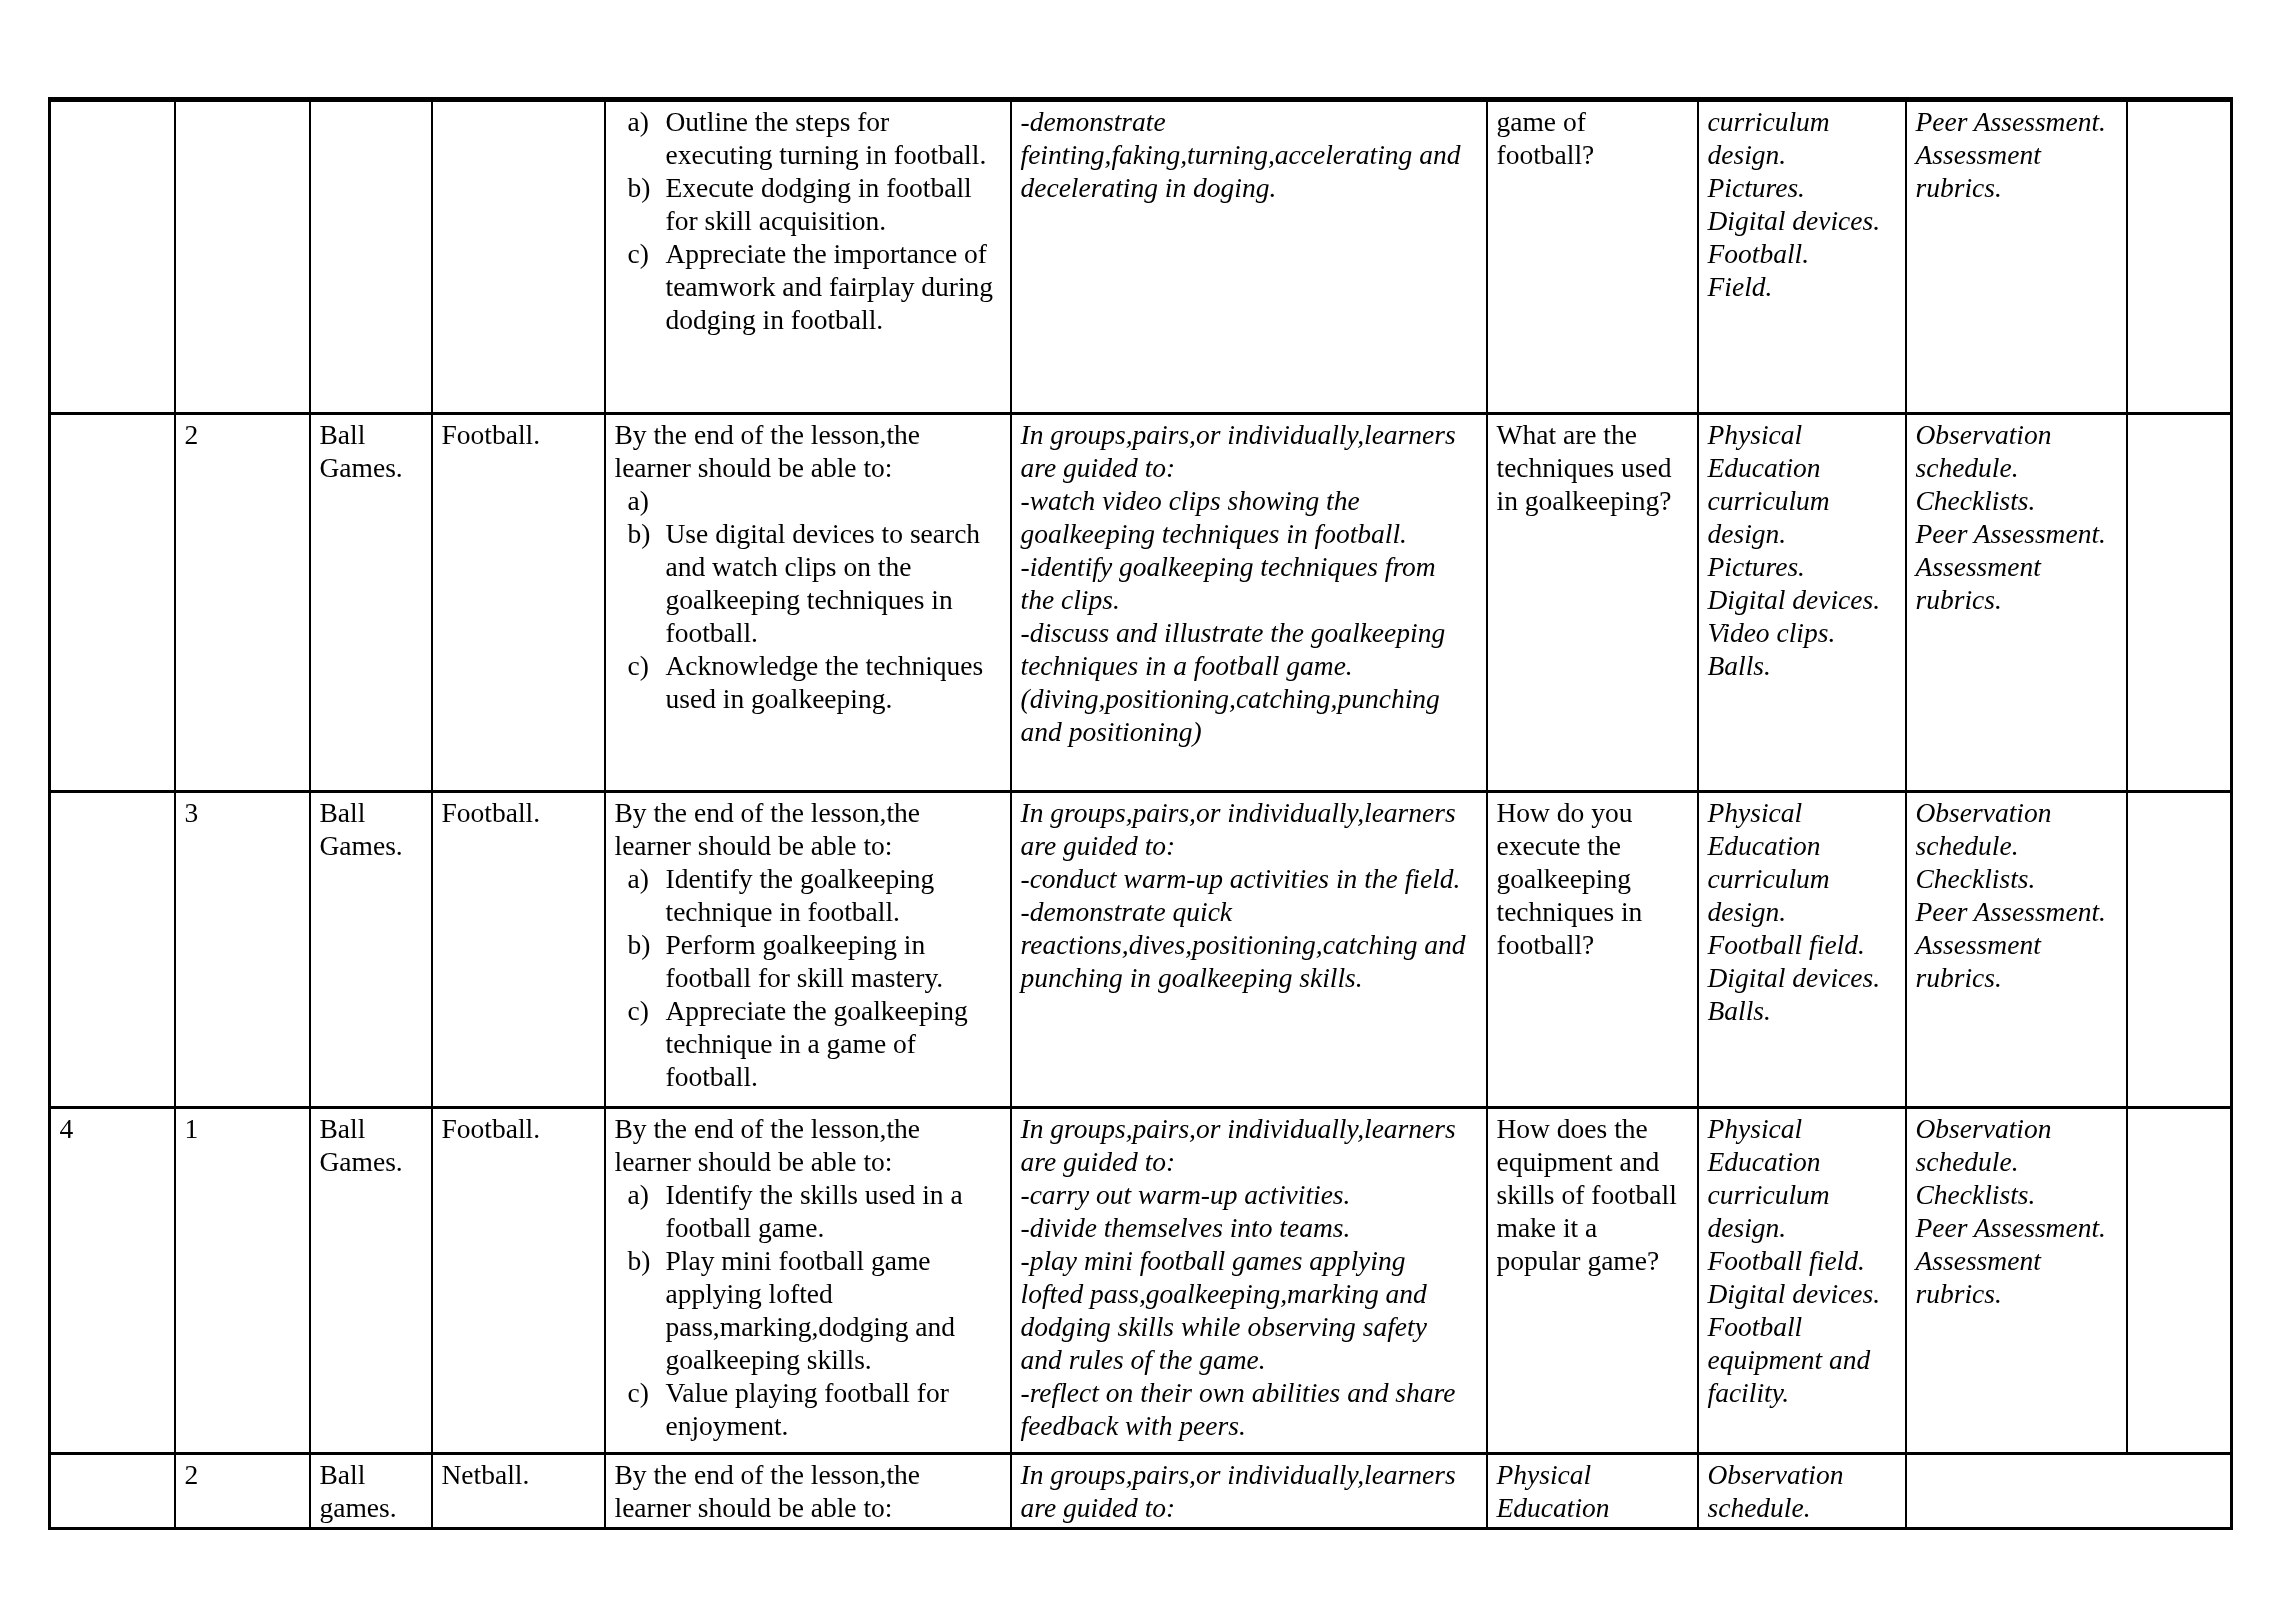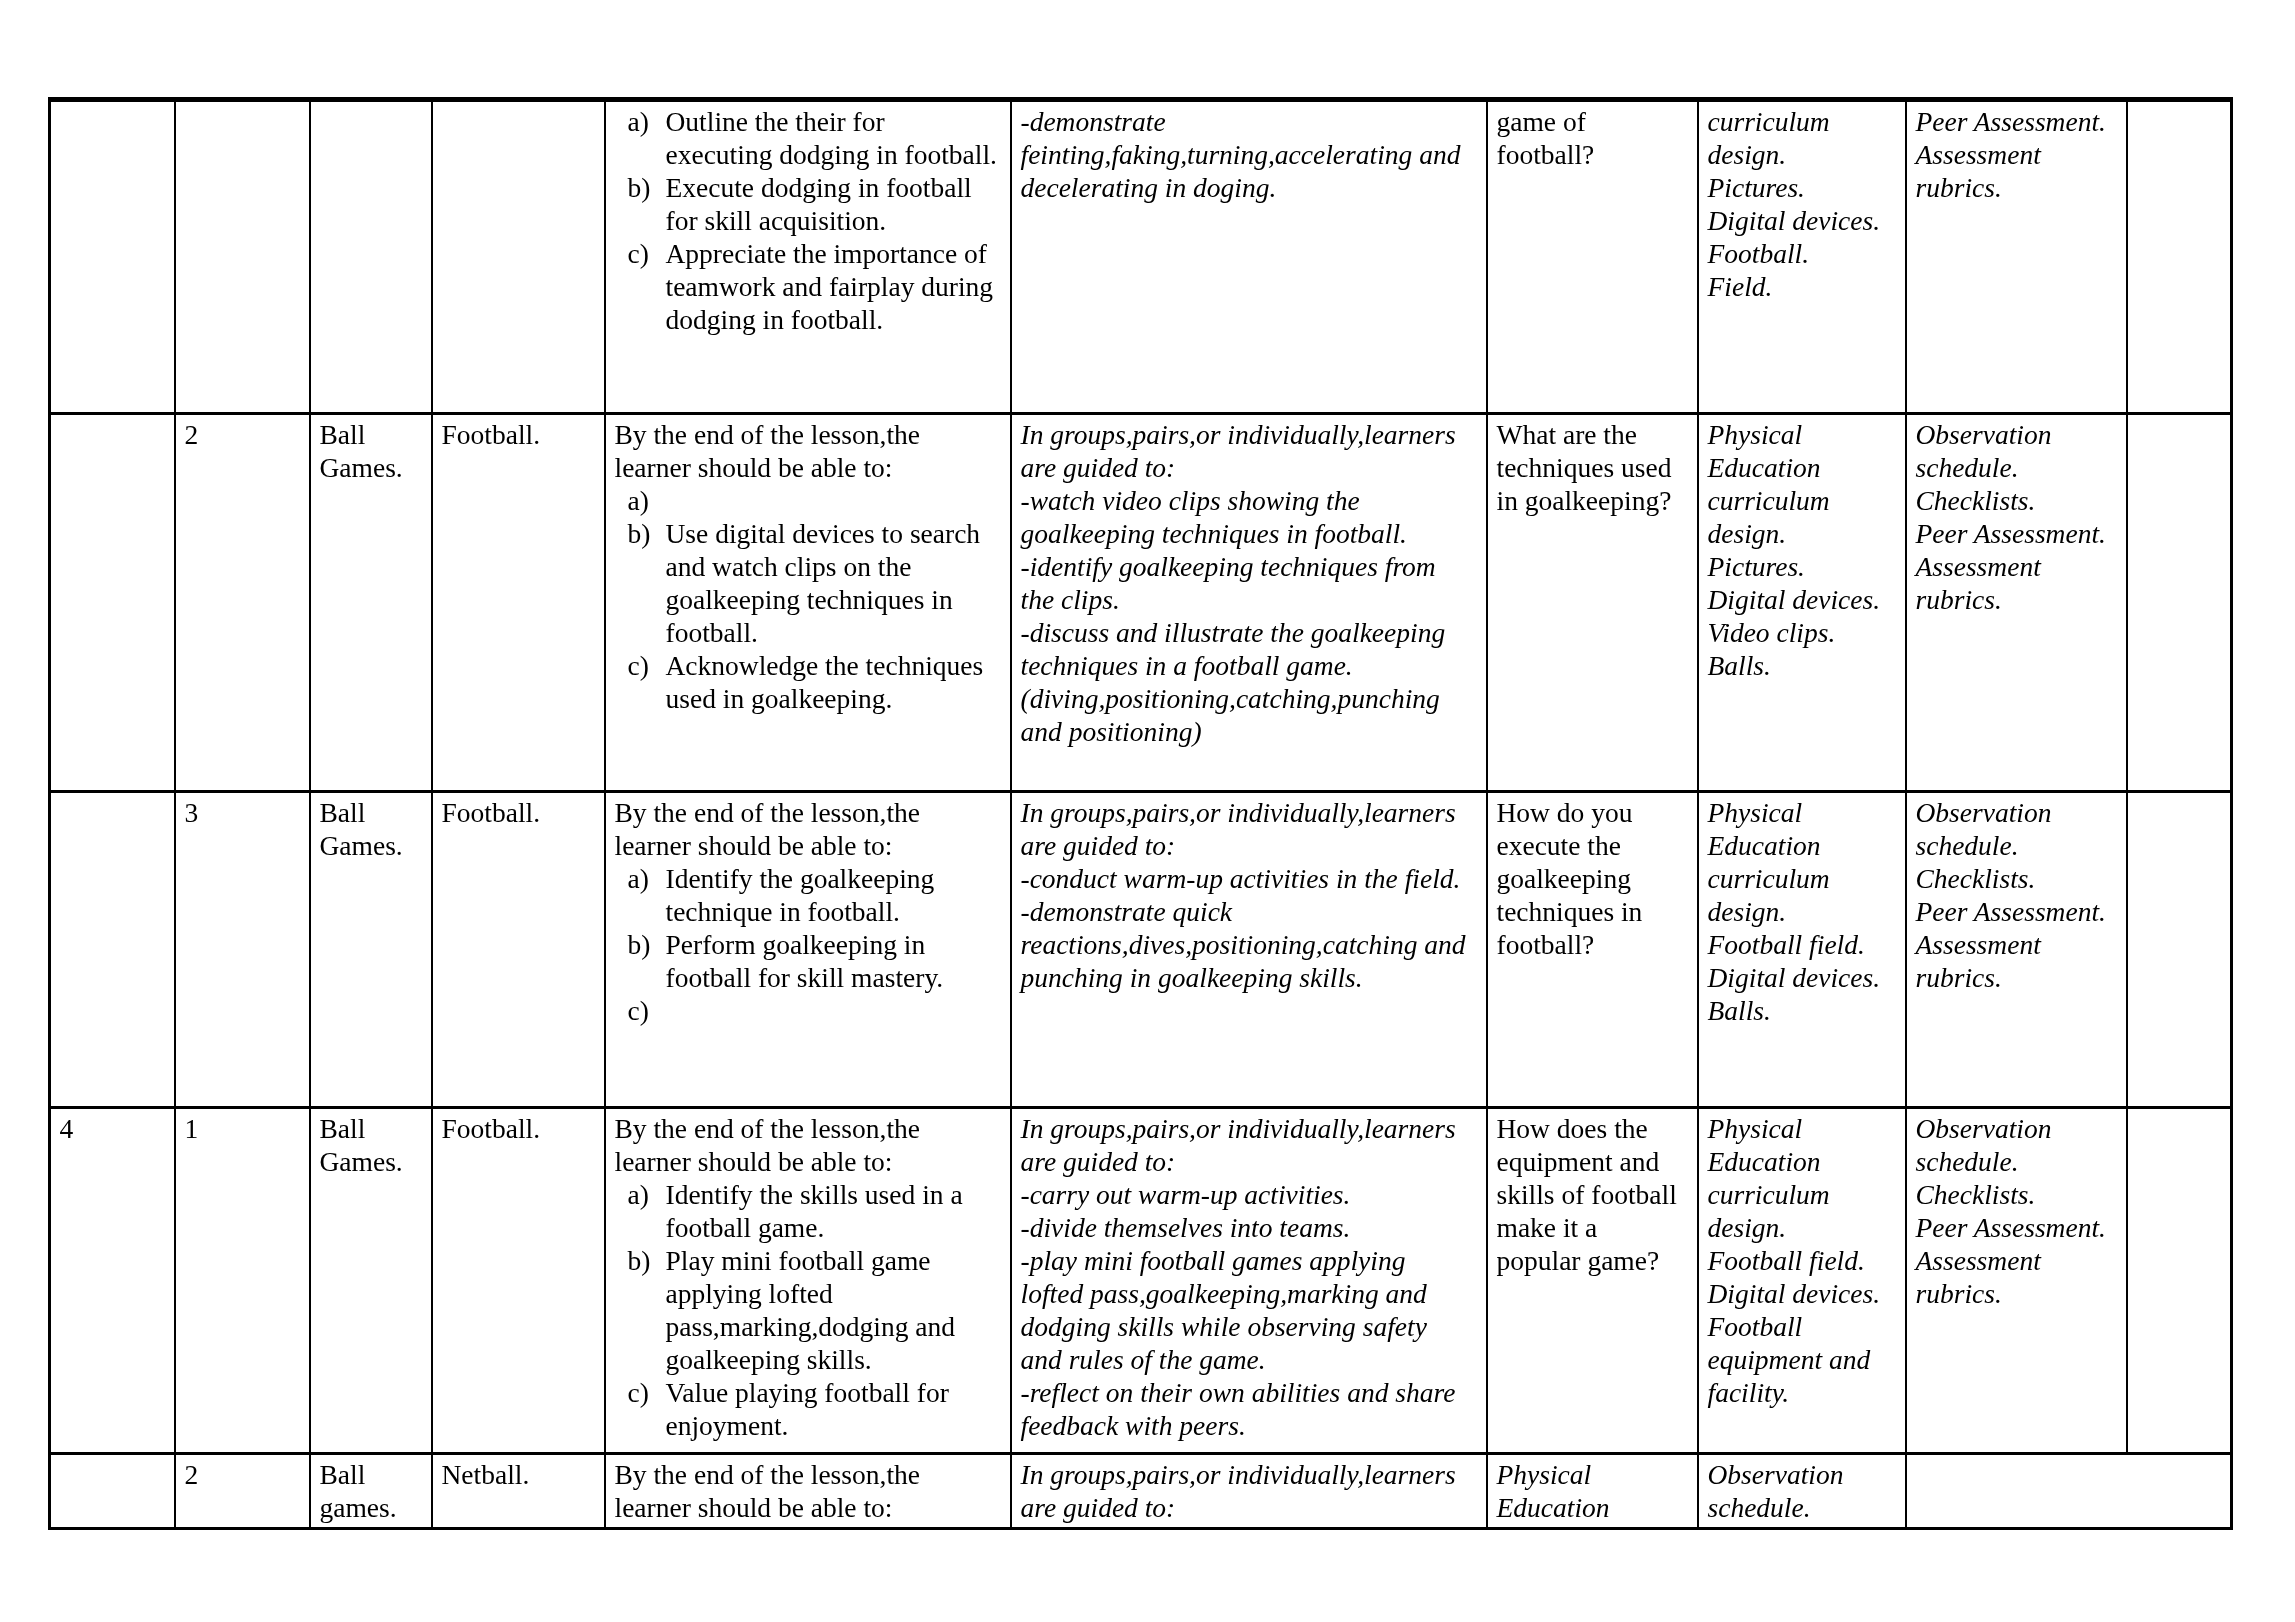--- a/index.html
+++ b/index.html
@@ -46,21 +46,21 @@
   <div class="sow-table">
 
     <div class="row r0">
       <div class="cell"></div>
       <div class="cell"></div>
       <div class="cell"></div>
       <div class="cell"></div>
       <div class="cell">
         <div class="oitem">
           <span class="m">a)</span>
-          <span class="t">Outline the their for executing dodging in football.</span>
+          <span class="t">Outline the steps for executing turning in football.</span>
         </div>
         <div class="oitem">
           <span class="m">b)</span>
           <span class="t">Execute dodging in football for skill acquisition.</span>
         </div>
         <div class="oitem">
           <span class="m">c)</span>
           <span class="t">Appreciate the importance of teamwork and fairplay during dodging in football.</span>
         </div>
       </div>
@@ -122,20 +122,21 @@
         <div class="oitem">
           <span class="m">a)</span>
           <span class="t">Identify the goalkeeping technique in football.</span>
         </div>
         <div class="oitem">
           <span class="m">b)</span>
           <span class="t">Perform goalkeeping in football for skill mastery.</span>
         </div>
         <div class="oitem">
           <span class="m">c)</span>
+          <span class="t">Appreciate the goalkeeping technique in a game of football.</span>
         </div>
       </div>
       <div class="cell pre">In groups,pairs,or individually,learners are guided to:
 -conduct warm-up activities in the field.
 -demonstrate quick reactions,dives,positioning,catching and punching in goalkeeping skills.</div>
       <div class="cell">How do you execute the goalkeeping techniques in football?</div>
       <div class="cell pre">Physical Education curriculum design.
 Football field.
 Digital devices.
 Balls.</div>

